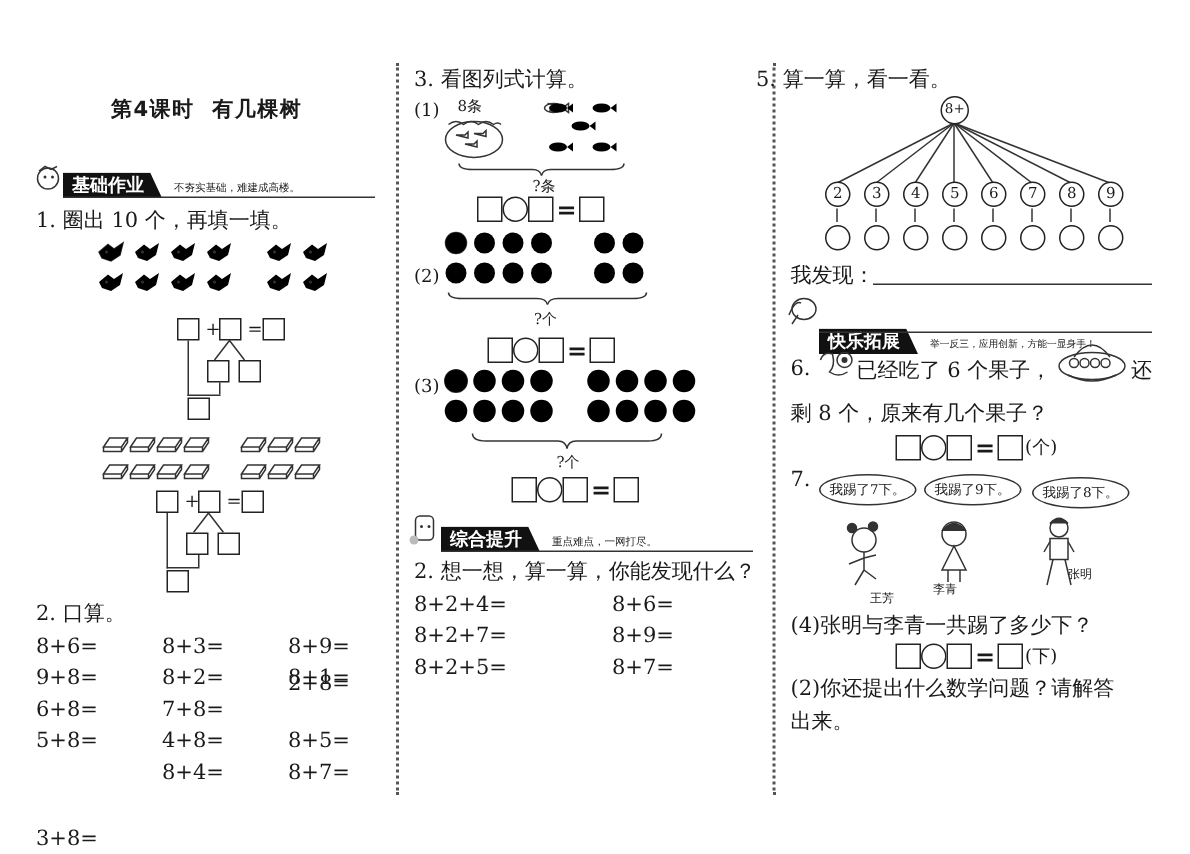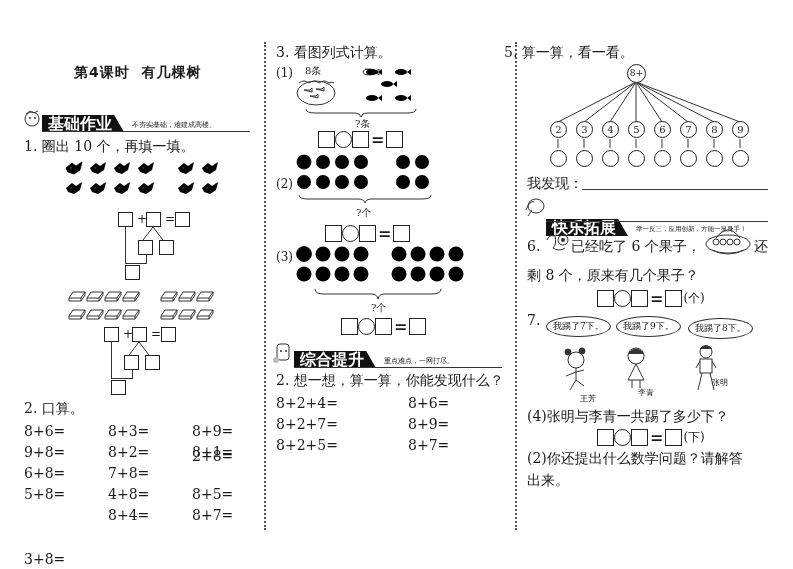--- a/index.html
+++ b/index.html
@@ -9,21 +9,21 @@
   .col-divider { position: absolute; top: 42px; height: 488px; width: 0; border-left: 2px dotted #555; }
   .title { font-family: "DejaVu Sans", "Liberation Sans", sans-serif; font-size: 14px; font-weight: bold; letter-spacing: 1px; }
   .q { font-size: 14px; white-space: nowrap; }
   .calc { font-size: 14px; white-space: nowrap; }
   .box { position: absolute; width: 15px; height: 15px; border: 1px solid #222; background: #fff; }
   .bbox { display: inline-block; width: 17px; height: 17px; border: 1px solid #222; vertical-align: middle; background:#fff; }
   .bcirc { display: inline-block; width: 17px; height: 17px; border: 1px solid #222; border-radius: 50%; vertical-align: middle; background:#fff; }
   .eq-row { display: flex; align-items: center; gap: 0; }
   .eq-sign { font-size: 16px; font-weight: bold; margin: 0 2px; }
   .banner { position: absolute; height: 20px; display: flex; align-items: flex-end; }
-  .banner-tag { background: #111; color: #fff; font-family: "DejaVu Sans", "Liberation Sans", sans-serif; font-size: 16px; font-weight: bold; padding: 2px 12px 2px 6px; clip-path: polygon(0 0, 88% 0, 100% 100%, 0 100%); height: 17px; line-height: 13px; }
+  .banner-tag { background: #111; color: #fff; font-family: "DejaVu Sans", "Liberation Sans", sans-serif; font-size: 12px; font-weight: bold; padding: 2px 12px 2px 6px; clip-path: polygon(0 0, 88% 0, 100% 100%, 0 100%); height: 17px; line-height: 13px; }
   .banner-sub { font-size: 7px; margin-left: 8px; margin-bottom: 2px; font-family: "DejaVu Sans", "Liberation Sans", sans-serif; }
   .banner-line { position: absolute; height: 0; border-top: 1px solid #333; }
   .mascot { position: absolute; font-size: 14px; }
   .line { position: absolute; background: #333; }
   .circ { position: absolute; width: 17px; height: 17px; border: 1px solid #222; border-radius: 50%; font-size: 10px; text-align: center; line-height: 15px; background: #fff; font-family: "DejaVu Serif", serif; }
   .bubble { position: absolute; border: 1px solid #333; border-radius: 50%; font-size: 9px; text-align: center; padding: 3px 6px; white-space: nowrap; }
   .char-name { position: absolute; font-size: 8px; }
   svg { overflow: visible; }
 </style>
 </head>
@@ -375,21 +375,21 @@
 </svg>
 <svg class="abs" style="left:692px; top:344px;" width="30" height="50">
   <g stroke="#333" fill="none">
     <circle cx="14" cy="8" r="6"></circle>
       <path d="M8 5 Q14 -2 20 5" fill="#333"></path>
     <rect x="8" y="15" width="12" height="14"></rect>
       <path d="M8 17 L4 24 M20 17 L24 24 M10 29 L6 46 M18 29 L22 46"></path>
   </g>
 </svg>
 <div class="char-name" style="left:580px; top:393px;">王芳</div>
-<div class="char-name" style="left:638px; top:387px;">李青</div>
+<div class="char-name" style="left:622px; top:387px;">李青</div>
 <div class="char-name" style="left:712px; top:377px;">张明</div>
 
 <div class="abs q" style="left:527px; top:408px;">(4)张明与李青一共踢了多少下？</div>
 <div class="abs eq-row" style="left:597px; top:428px;">
   <span class="bbox"></span>
   <span class="bcirc"></span>
   <span class="bbox"></span>
   <span class="eq-sign">=</span>
   <span class="bbox"></span>
   <span style="font-size:12px; margin-left:1px;">(下)</span>

